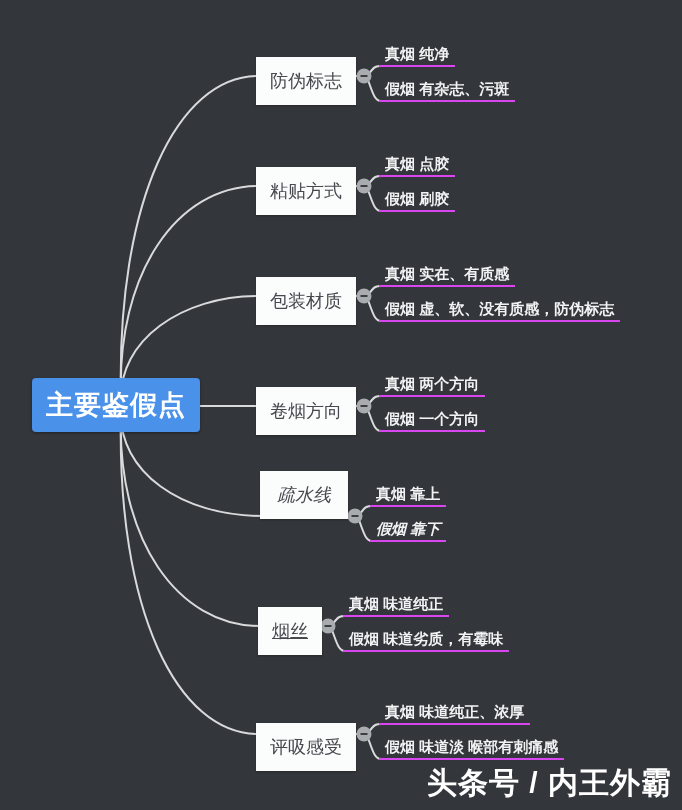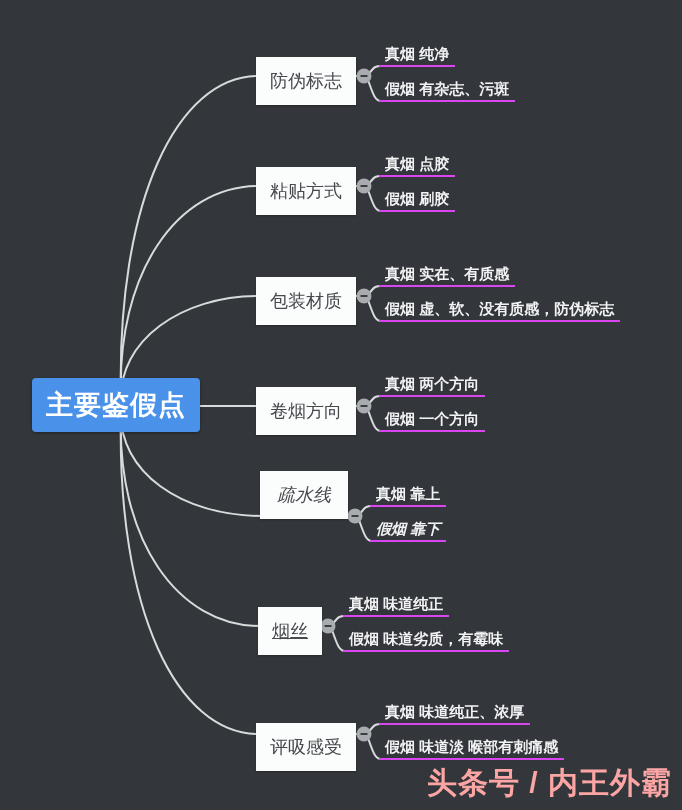--- a/index.html
+++ b/index.html
@@ -21,21 +21,21 @@
   }
   .leaf{
     position:absolute;z-index:2;height:22px;line-height:22px;
     padding:0 6px;white-space:nowrap;
     color:#F1F2F3;font-size:15px;font-weight:600;
     border-bottom:2px solid #d946ef;
   }
   .underlined{text-decoration:underline;}
   .watermark{
     position:absolute;z-index:3;right:10px;top:763px;
-    font-size:30px;font-weight:600;color:#fca5a5;letter-spacing:1px;white-space:nowrap;
+    font-size:30px;font-weight:600;color:#ffffff;letter-spacing:1px;white-space:nowrap;
   }
 </style>
 </head>
 <body>
 
 <svg id="edges" width="682" height="810" viewBox="0 0 682 810">
   <g stroke="#D8DADC" stroke-width="2" fill="none" stroke-linecap="round">
 
     <path d="M 121 400 C 116 200 178 76 258 76"></path>
     <path d="M 121 400 C 116 272 178 186 258 186"></path>

